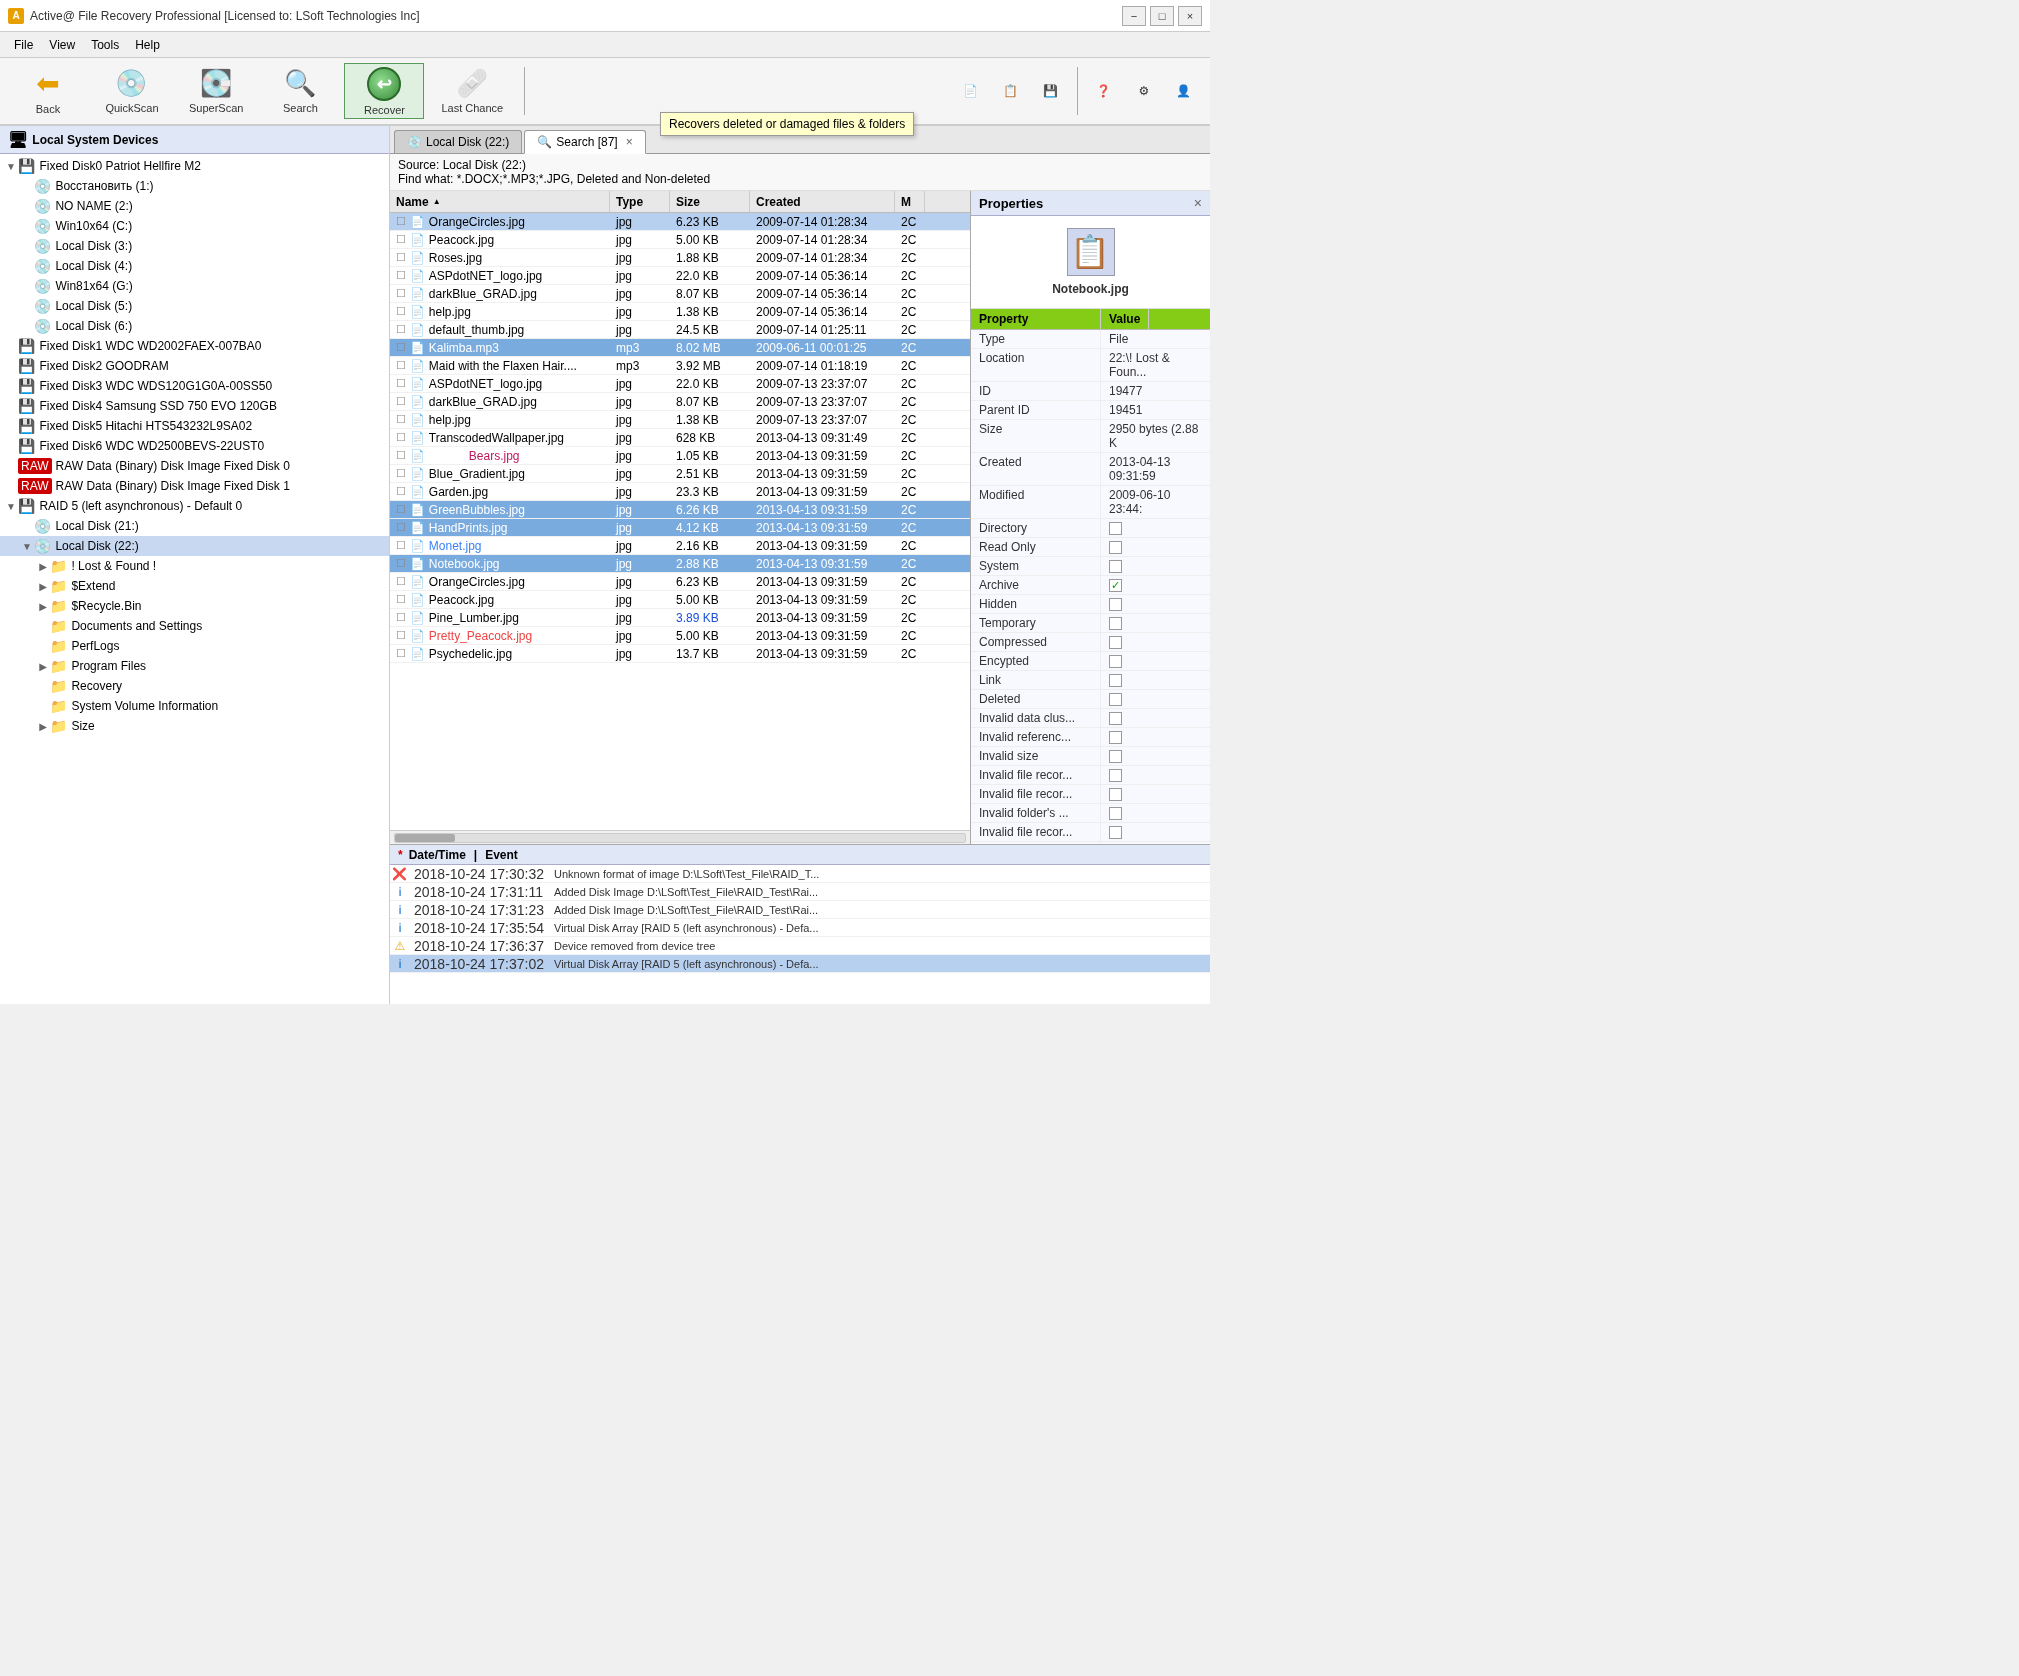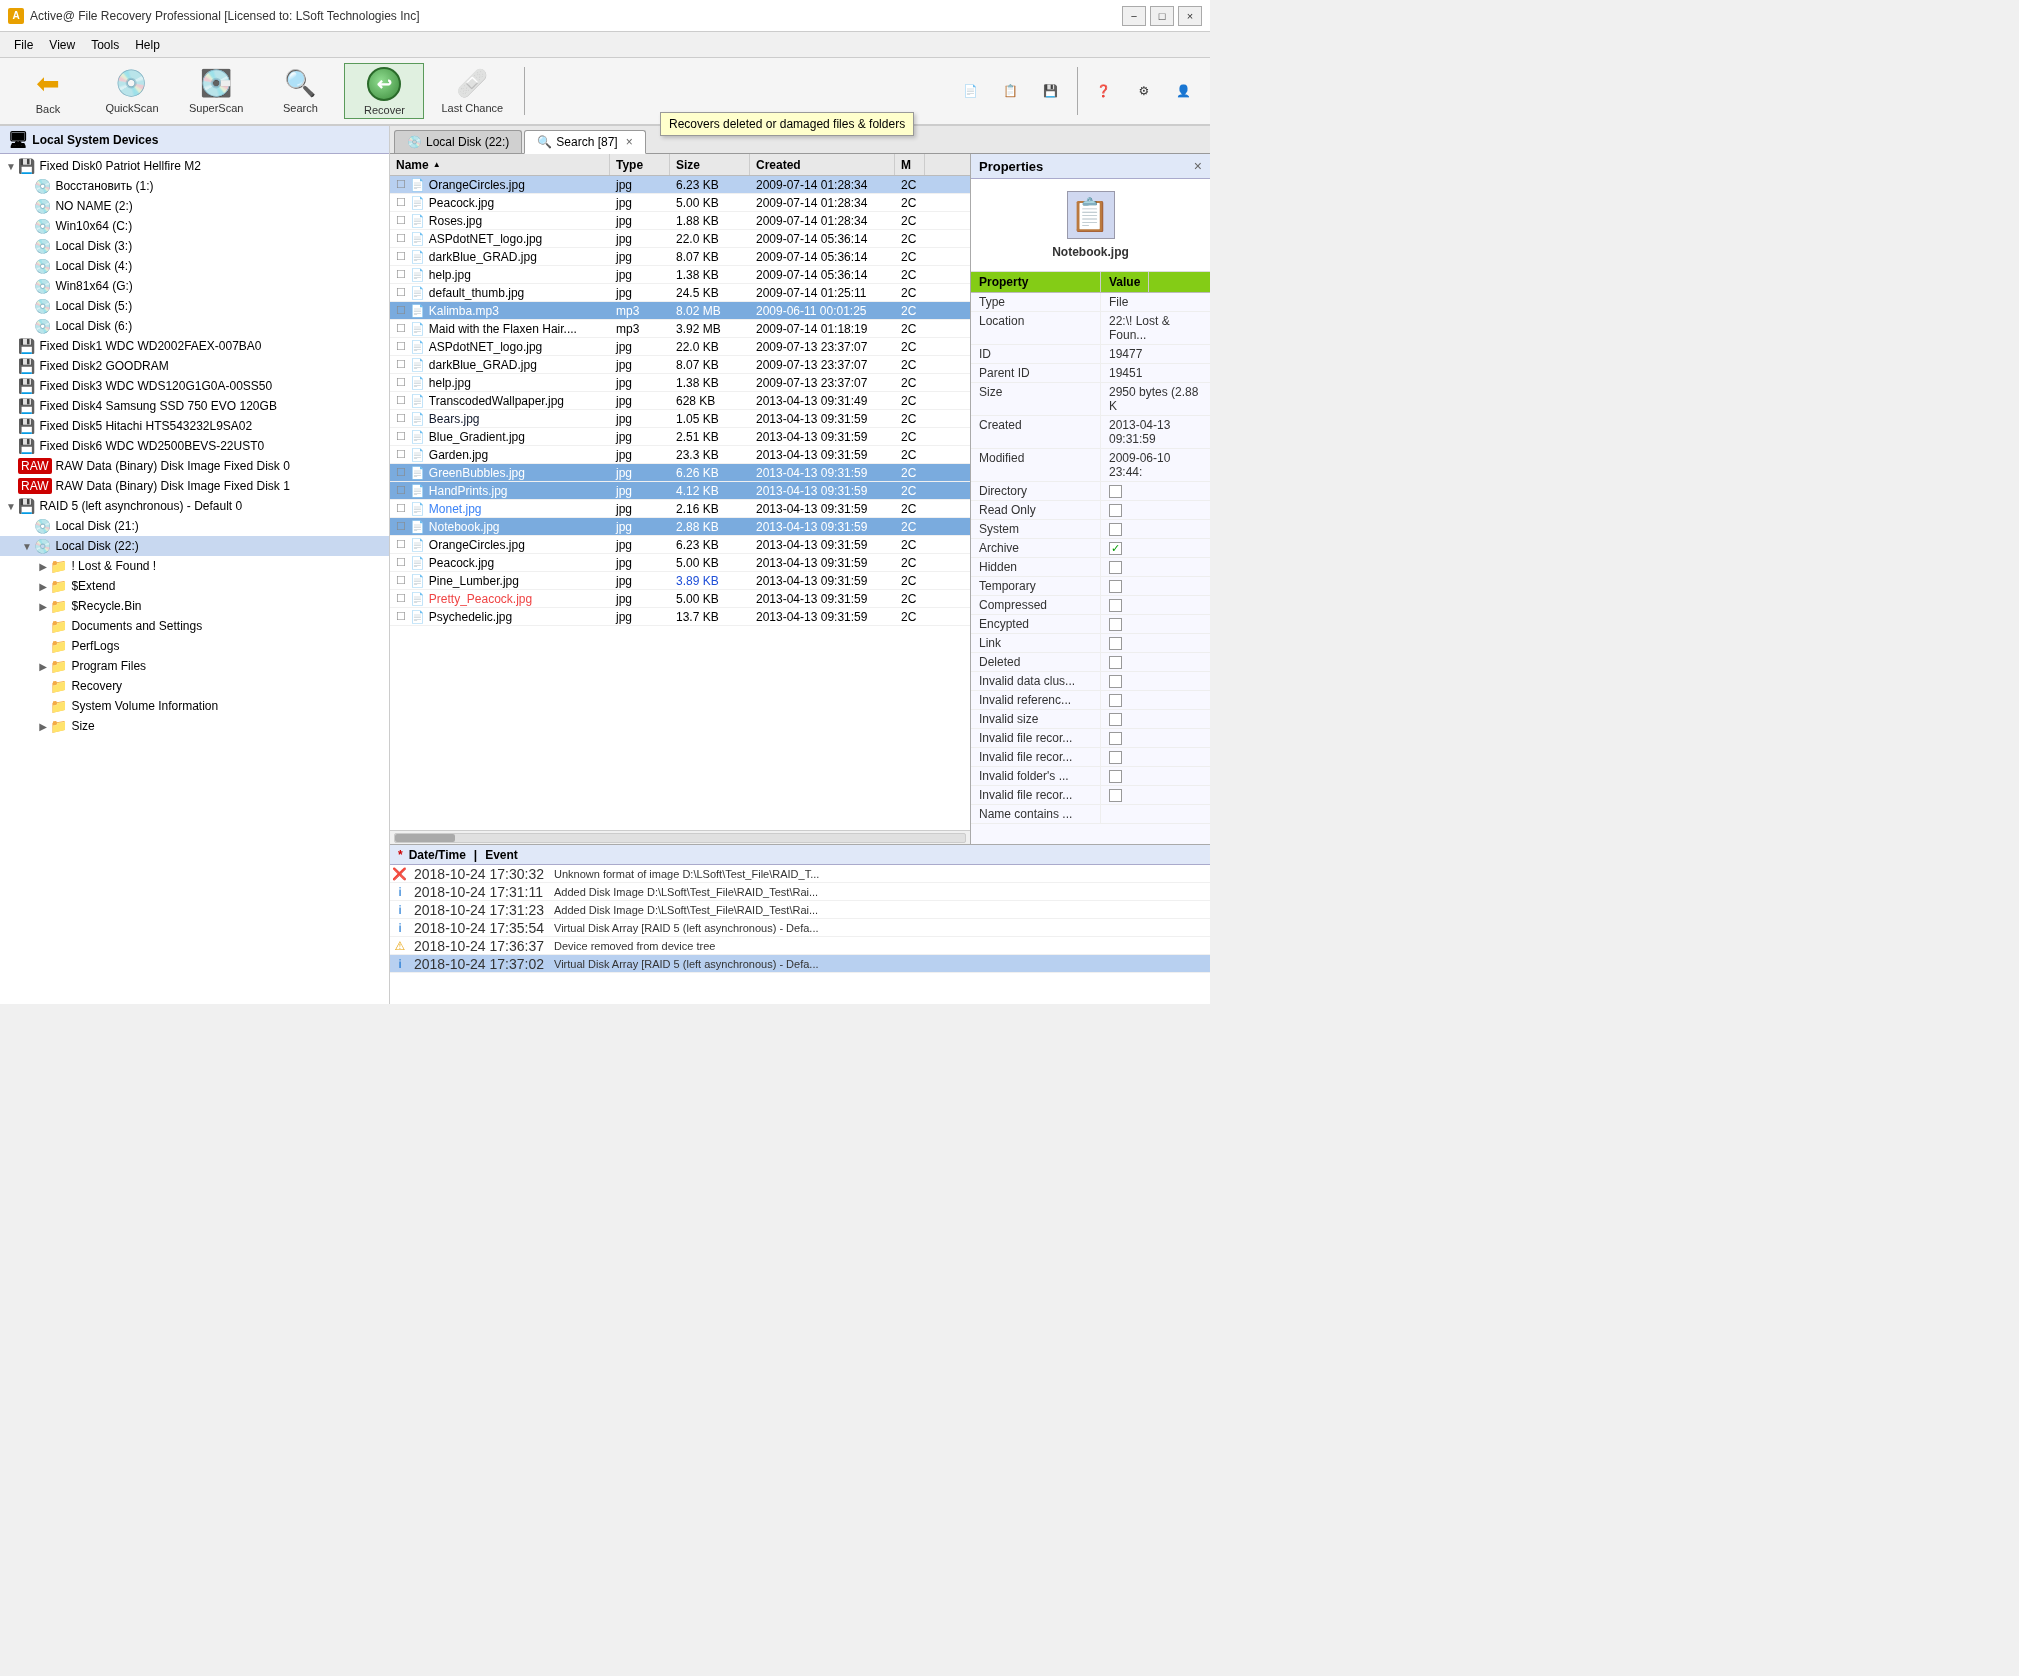--- a/index.html
+++ b/index.html
@@ -359,20 +359,24 @@
         <span>💿</span>
         <span>Local Disk (22:)</span>
       </div>
       <div class="tab active">
         <span>🔍</span>
         <span>Search [87]</span>
         <span style="color:#666; margin-left:4px; cursor:pointer;">×</span>
       </div>
     </div>
 
+    <div class="source-info">
+      <div>Source: Local Disk (22:)</div>
+      <div>Find what: *.DOCX;*.MP3;*.JPG, Deleted and Non-deleted</div>
+    </div>
 
     <div style="flex:1; display:flex; overflow:hidden; flex-direction:column;">
       <div style="flex:1; display:flex; overflow:hidden;">
 
         <div class="file-list-container">
 
           <div class="file-list-header">
             <div class="col col-name">
               <span>Name</span>
               <span class="col-sort-arrow">▲</span>
@@ -532,21 +536,21 @@
     </div>
     <div class="col col-type" style="color:#000;">jpg</div>
     <div class="col col-size" style="color:#000;">628 KB</div>
     <div class="col col-created" style="color:#000;">2013-04-13 09:31:49</div>
     <div class="col col-m" style="color:#000;">2C</div>
   </div>
               <div class="file-row">
     <div class="col col-name" style="display:flex;align-items:center;gap:4px;">
       <span style="font-size:11px; color:#888;">☐</span>
       <span style="font-size:12px;">📄</span>
-      <span style="color:#0f172a;">Bears.jpg</span>
+      <span style="color:#be185d;margin-left:40px;">Bears.jpg</span>
     </div>
     <div class="col col-type" style="color:#000;">jpg</div>
     <div class="col col-size" style="color:#000;">1.05 KB</div>
     <div class="col col-created" style="color:#000;">2013-04-13 09:31:59</div>
     <div class="col col-m" style="color:#000;">2C</div>
   </div>
               <div class="file-row">
     <div class="col col-name" style="display:flex;align-items:center;gap:4px;">
       <span style="font-size:11px; color:#888;">☐</span>
       <span style="font-size:12px;">📄</span>

